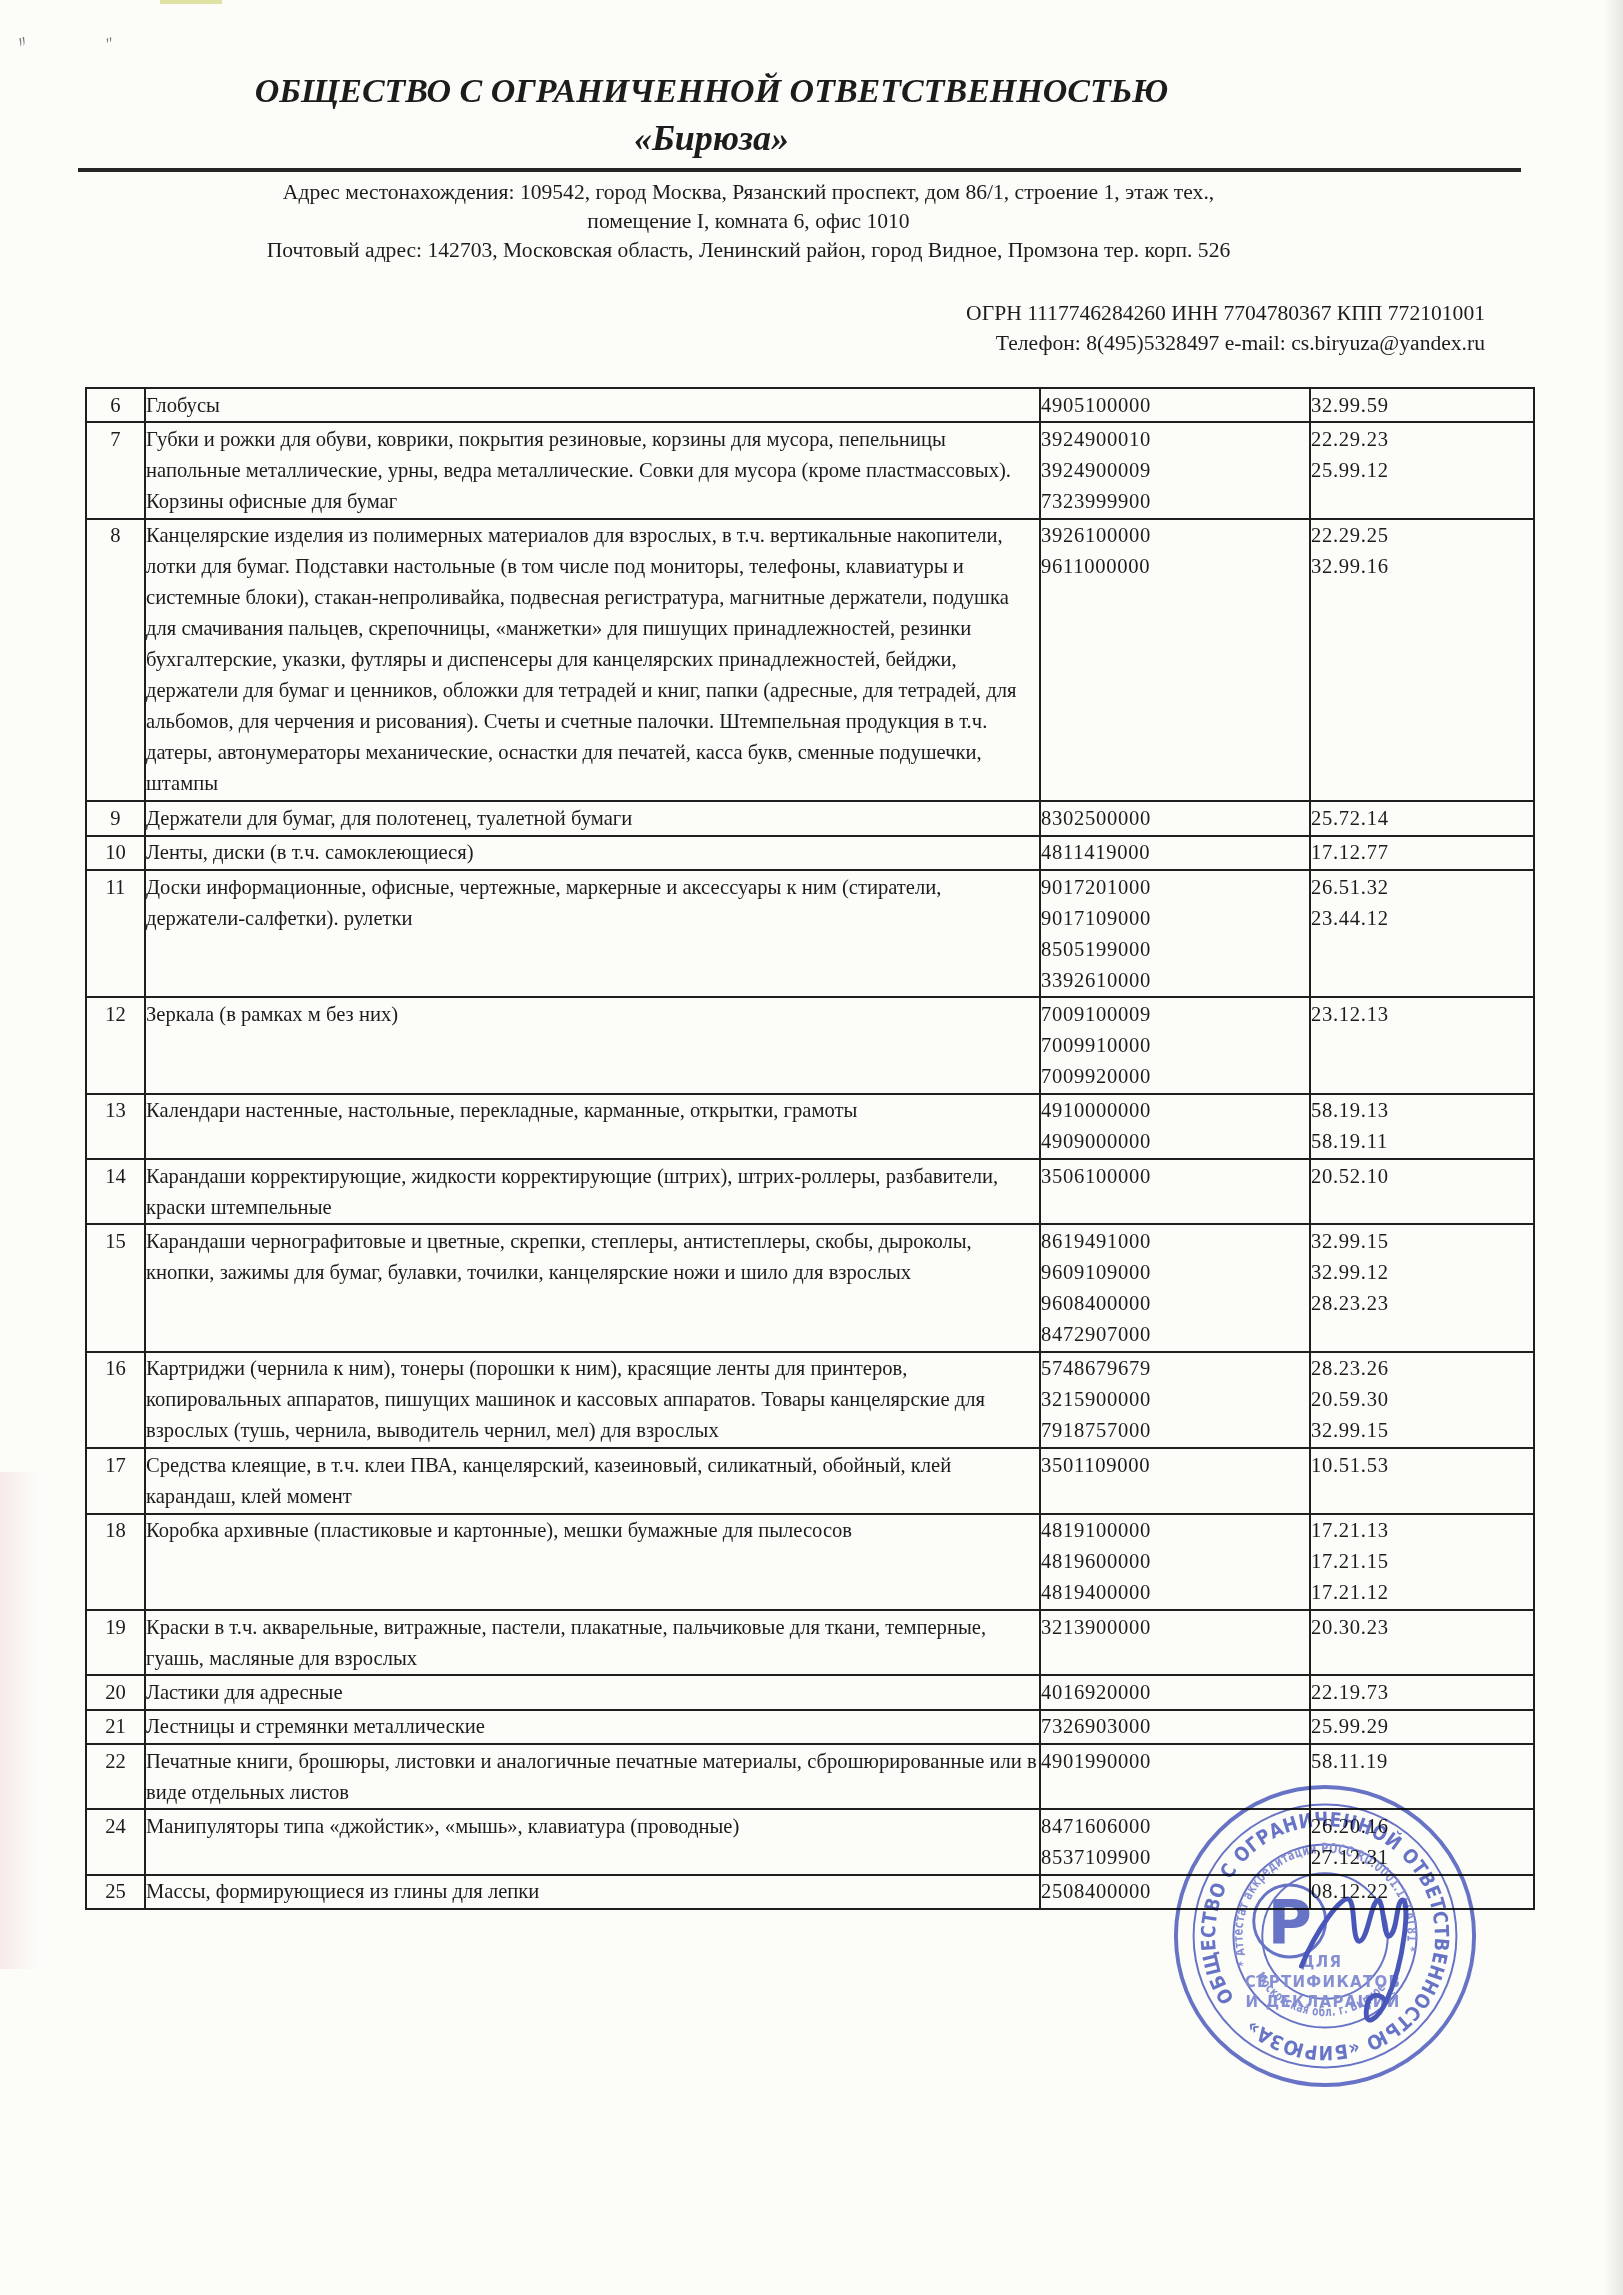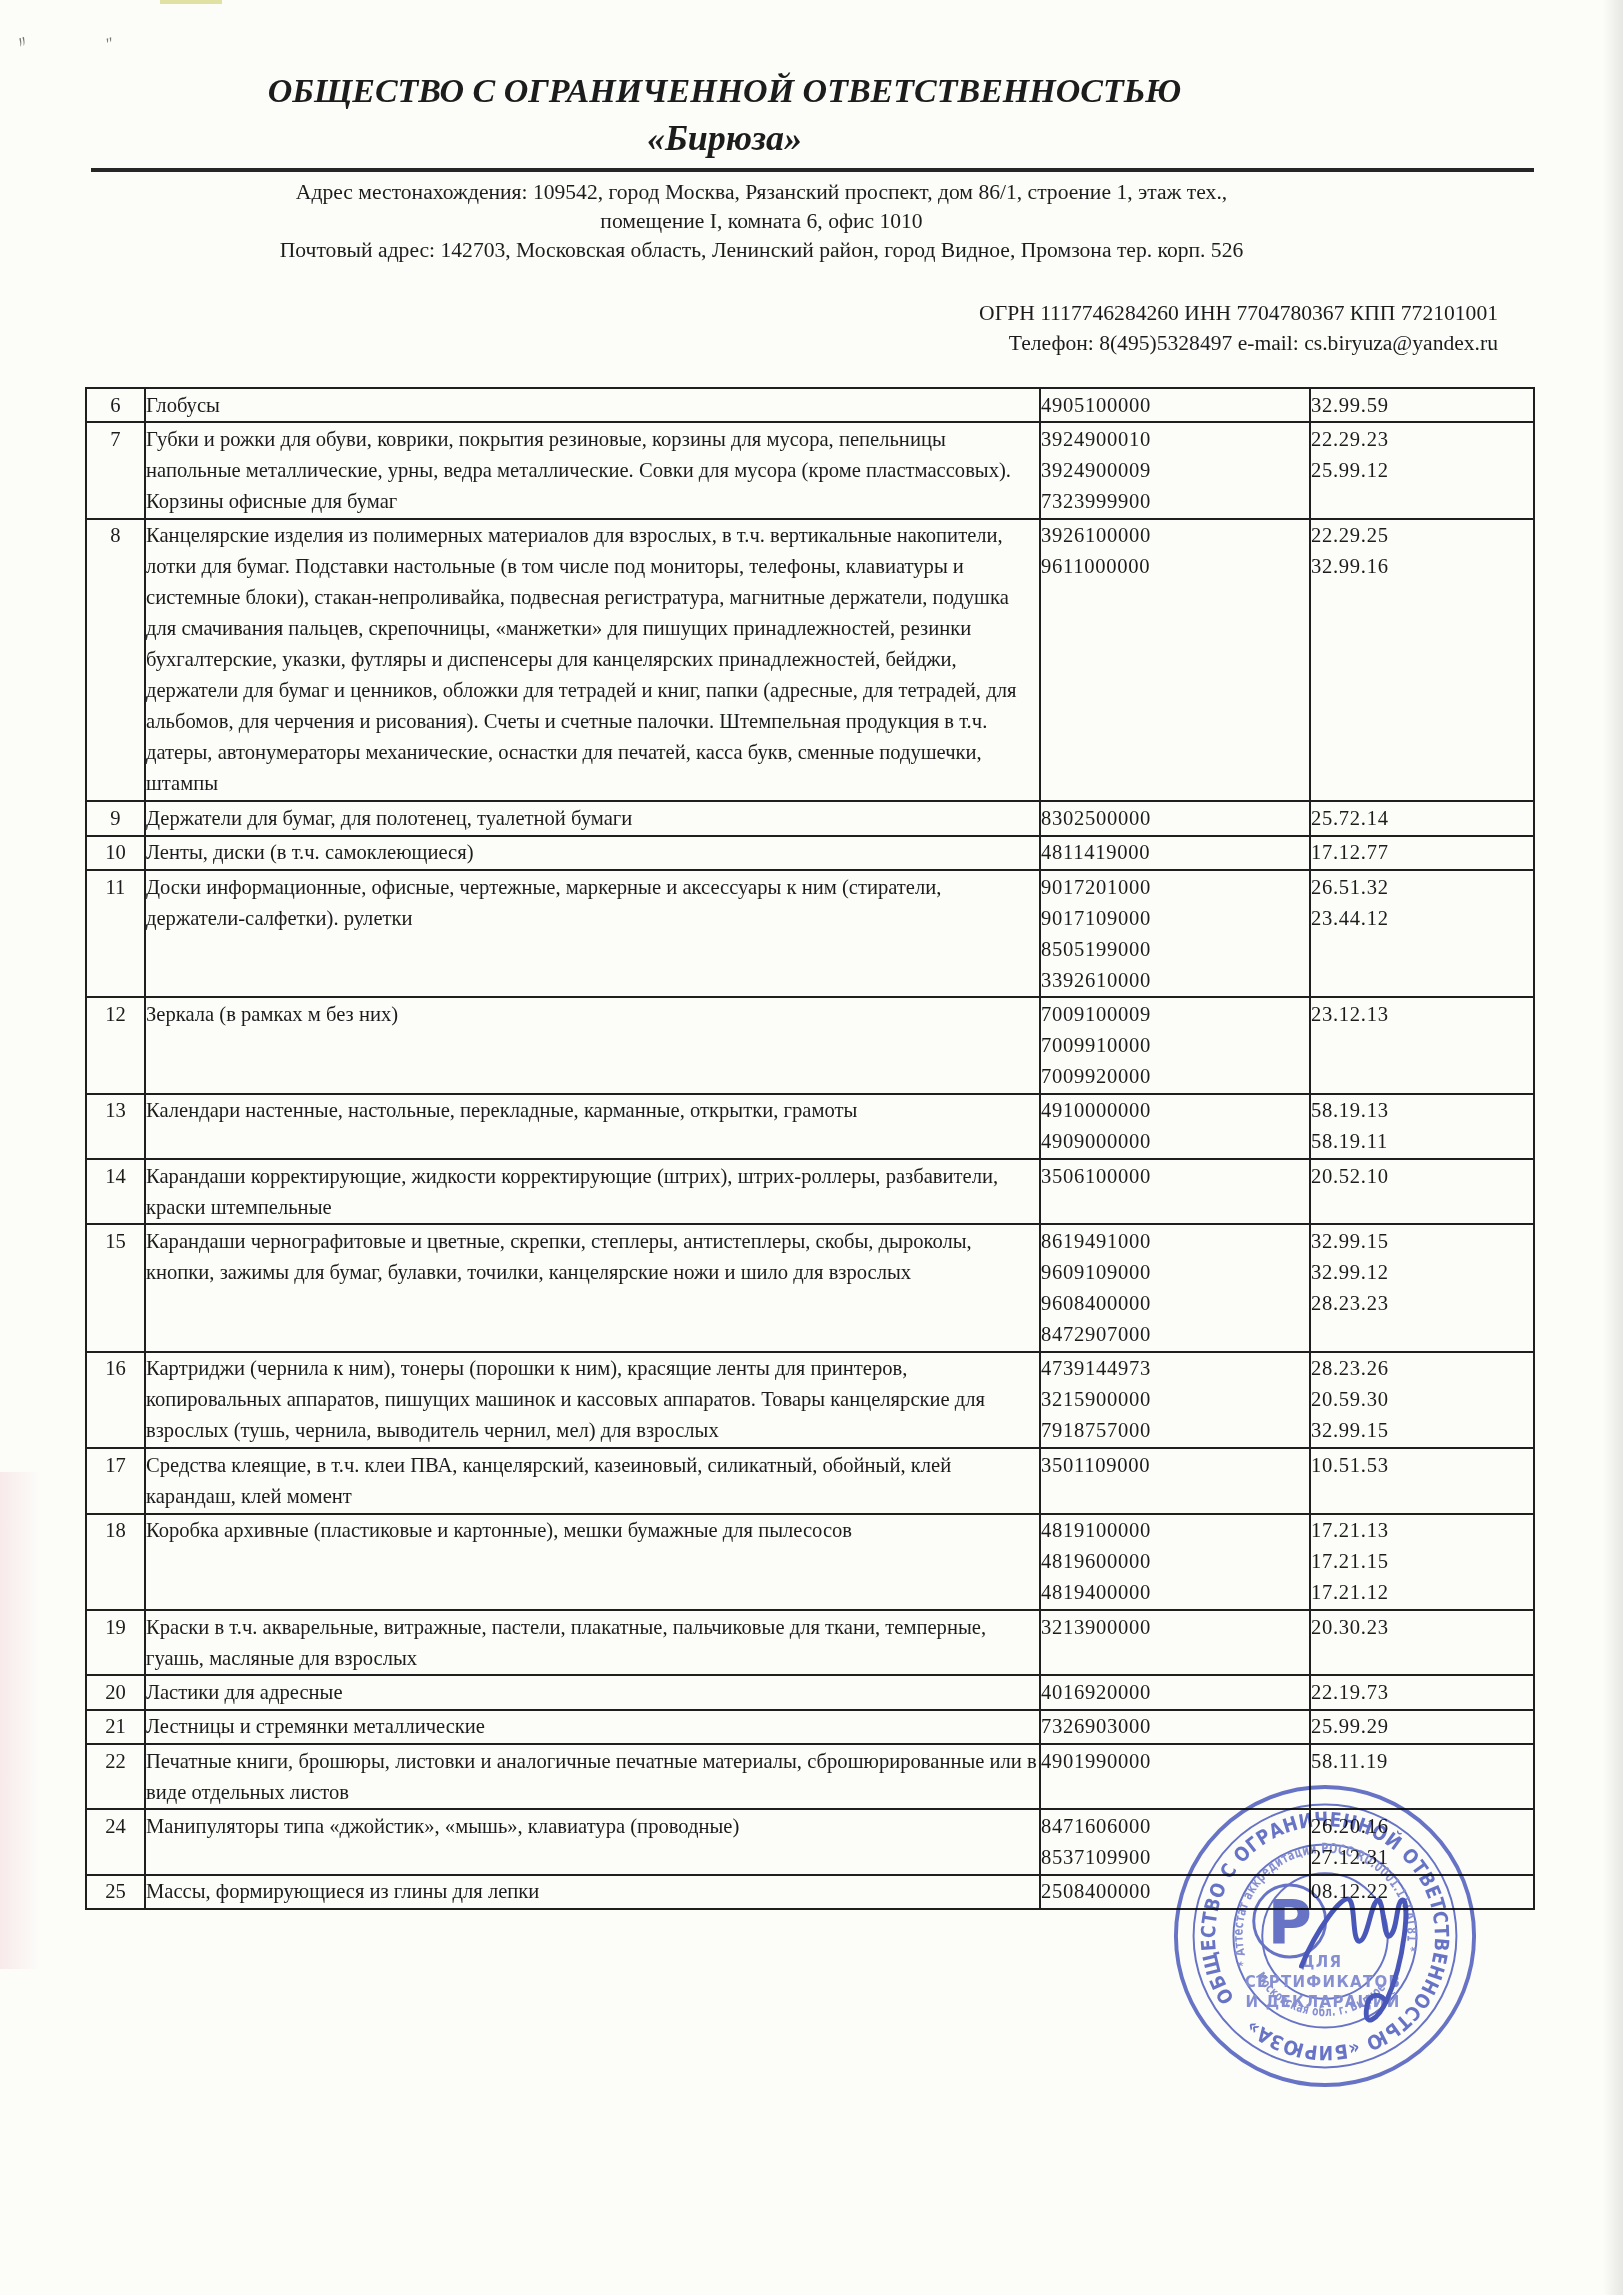--- a/index.html
+++ b/index.html
@@ -10,21 +10,21 @@
   }
   .right-edge{position:absolute;right:0;top:0;width:19.6px;height:2295px;
     background:linear-gradient(to right, rgba(0,0,0,0), rgba(190,190,184,.35));}
   .left-tint{position:absolute;left:0;top:1472px;width:39px;height:497px;
     background:linear-gradient(to right, rgba(228,150,170,.18), rgba(228,150,170,0));}
   .yellow-strip{position:absolute;left:160px;top:0;width:62px;height:3.9px;background:#cdd06a;opacity:.6;}
   .ink-mark{position:absolute;font-size:17px;color:#555;transform:rotate(-18deg);opacity:.8;}
   .m1{left:14.4px;top:31px;}
   .m2{left:107px;top:34px;}
 
-  .header{position:absolute;left:91px;top:0;width:1443px;text-align:center;}
+  .header{position:absolute;left:78px;top:0;width:1443px;text-align:center;}
   .title-1{margin-top:72px;font-size:34px;font-weight:bold;font-style:italic;letter-spacing:0px;transform:translateX(-88px);}
   .title-2{margin-top:6.5px;font-size:36px;font-weight:bold;font-style:italic;transform:translateX(-88px);}
   .rule{height:3.9px;background:#262626;margin-top:9.2px;}
   .addr-block{margin-top:6.5px;font-size:21.6px;line-height:29px;transform:translateX(-51px);}
   .reg-block{margin-top:33px;font-size:21.6px;line-height:30px;transform:translateX(-36px);text-align:right;}
 
   table.products{
     position:absolute;left:85px;top:387px;width:1447px;
     border-collapse:collapse;table-layout:fixed;
     border:2.6px solid #1f1f1f;
@@ -193,21 +193,21 @@
         <td class="c-okpd">
           <div>32.99.15</div>
           <div>32.99.12</div>
           <div>28.23.23</div>
         </td>
       </tr>
       <tr>
         <td class="c-num">16</td>
         <td class="c-desc">Картриджи (чернила к ним), тонеры (порошки к ним), красящие ленты для принтеров, копировальных аппаратов, пишущих машинок и кассовых аппаратов. Товары канцелярские для взрослых (тушь, чернила, выводитель чернил, мел) для взрослых</td>
         <td class="c-codes">
-          <div>4739144973</div>
+          <div>5748679679</div>
           <div>3215900000</div>
           <div>7918757000</div>
         </td>
         <td class="c-okpd">
           <div>28.23.26</div>
           <div>20.59.30</div>
           <div>32.99.15</div>
         </td>
       </tr>
       <tr>

